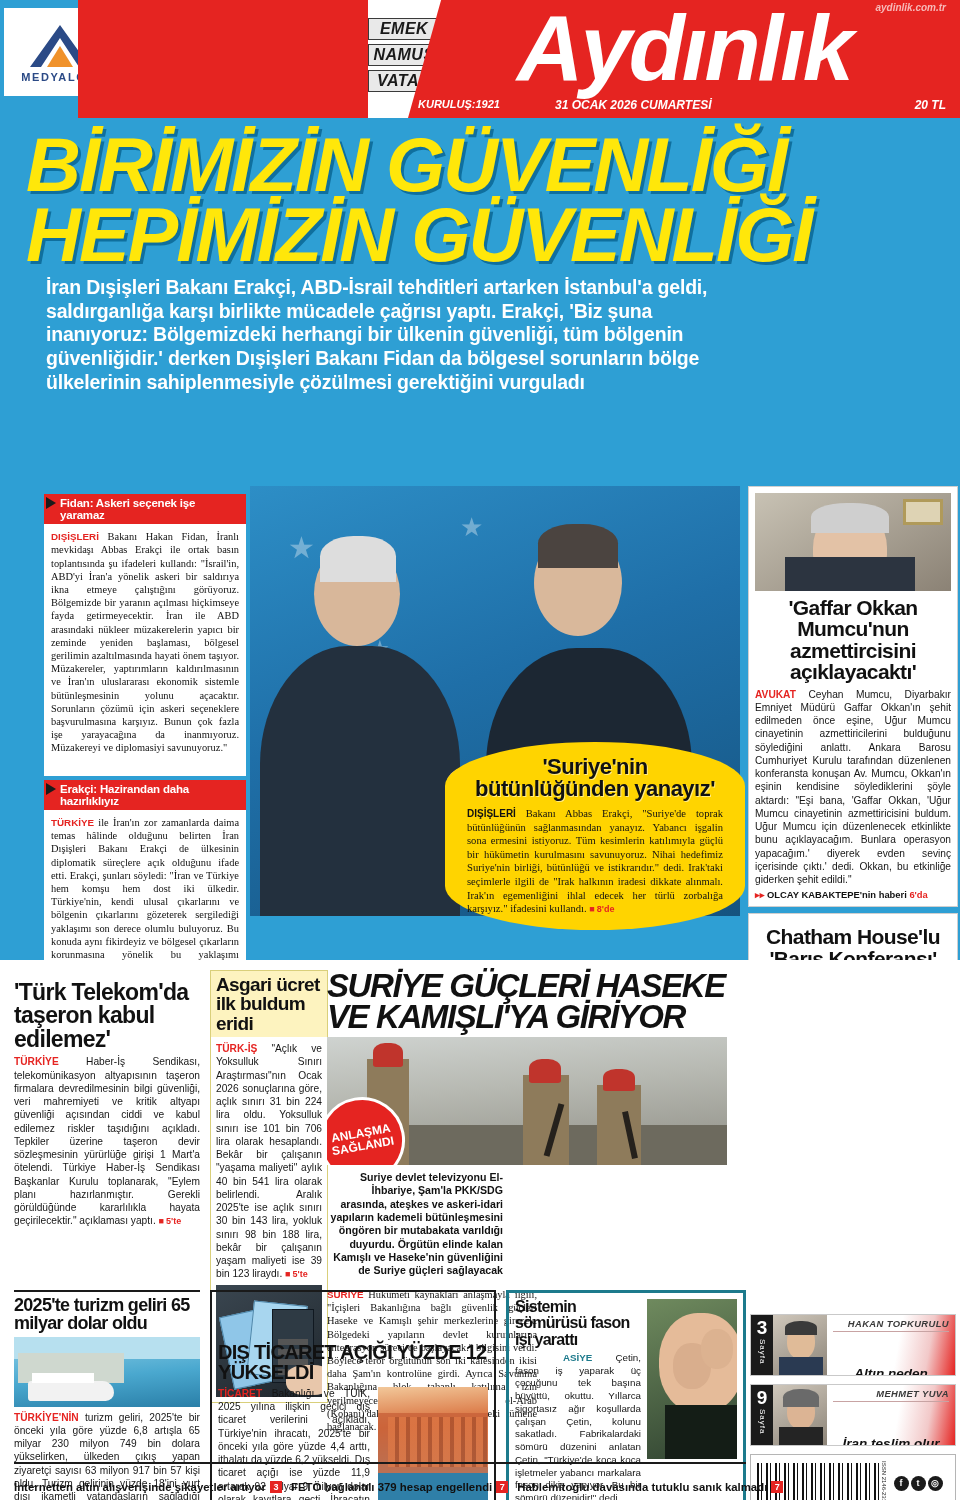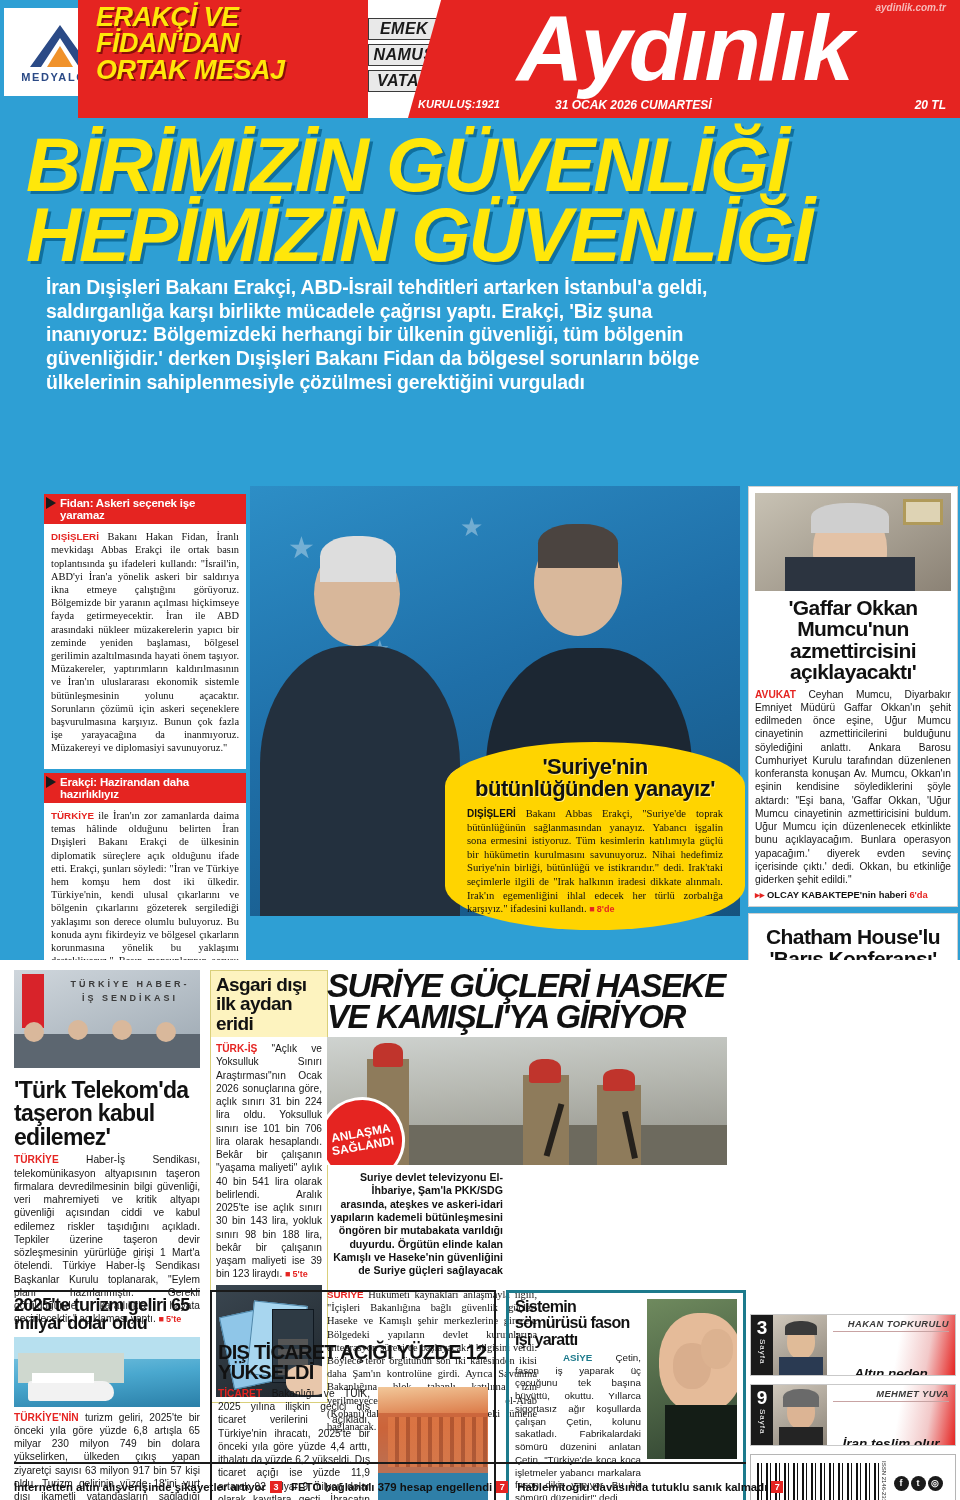--- a/index.html
+++ b/index.html
@@ -62,21 +62,21 @@
 
   .silh { position:absolute; bottom:0; border-radius:44% 44% 0 0; }
   .head { position:absolute; border-radius:50%; }
 
   
   .lcol { position:absolute; left:44px; top:8px; width:202px; }
   .redbar { background:#e52421; color:#fff; font-size:11.5px; font-weight:bold; padding:3px 4px 3px 16px;
             position:relative; letter-spacing:-0.2px; }
   .redbar::before { content:""; position:absolute; left:2px; top:3px; width:0;height:0;
                     border-left:10px solid #1a1a1a; border-top:6px solid transparent; border-bottom:6px solid transparent; }
-  .artbody { background:#ffffff; padding:6px 7px 14px 7px; font-family:"Liberation Serif", serif;
+  .artbody { background:#ffffff; padding:6px 7px 21px 7px; font-family:"Liberation Serif", serif;
              font-size:10.4px; line-height:1.27; color:#111; text-align:justify; }
   .artbody .lead { font-family:"Liberation Sans", sans-serif; font-weight:bold; color:#e52421; font-size:9.8px; }
   .pg { font-family:"Liberation Sans", sans-serif; font-weight:bold; font-size:9px; color:#e52421; white-space:nowrap;}
   .pg::before { content:"\25A0"; color:#e52421; margin-right:2px; }
 
   
   .bubble { position:absolute; left:445px; top:742px; width:300px; background:#ffd400;
             border-radius:150px/44px; padding:14px 22px 14px 22px; z-index:5; }
   .bubble-h { color:#111; font-size:22px; font-weight:bold; line-height:1.0; text-align:center;
               text-shadow:1px 1px 0 #ffffff88; letter-spacing:-0.5px; }
@@ -174,25 +174,20 @@
 
     <div class="mh-logo">
       <svg width="66" height="48" viewBox="0 0 66 48">
         <path d="M33 3 L63 45 L52 45 L33 16 L14 45 L3 45 Z" fill="#2b4a86"></path>
         <path d="M33 24 L46 45 L20 45 Z" fill="#f0922b"></path>
       </svg>
       <div class="mh-logo-text">MEDYALOJİ</div>
     </div>
 
     <div class="mh-redflag"></div>
-    <div class="mh-redflag-inner">
-      <div class="mh-kicker">ERAKÇİ VE</div>
-      <div class="mh-kicker">FİDAN'DAN</div>
-      <div class="mh-kicker">ORTAK MESAJ</div>
-    </div>
 
     <div class="mh-slogan">
       <div>EMEK</div>
       <div>NAMUS</div>
       <div>VATAN</div>
     </div>
 
     <div class="mh-redblock"></div>
     <div class="mh-title">Aydınlık</div>
     <div class="mh-site">aydinlik.com.tr</div>
@@ -279,41 +274,31 @@
     <div class="bubble-b">
       <span class="lead">DIŞİŞLERİ</span>
       <span>Bakanı Abbas Erakçi, "Suriye'de toprak bütünlüğünün sağlanmasından yanayız. Yabancı işgalin sona ermesini istiyoruz. Tüm kesimlerin katılımıyla güçlü bir hükümetin kurulmasını savunuyoruz. Nihai hedefimiz Suriye'nin birliği, bütünlüğü ve istikrarıdır." dedi. Irak'taki seçimlerle ilgili de "Irak halkının iradesi dikkate alınmalı. Irak'ın egemenliğini ihlal edecek her türlü zorbalığa karşıyız." ifadesini kullandı.</span>
       <span class="pg">8'de</span>
     </div>
   </div>
 
   <div class="lower">
 
     <div class="col-a">
-      <div class="photo-generic" style="height:98px;">
-        <div style="position:absolute;inset:0;background:linear-gradient(160deg,#cfd6dc,#9aa6b0);"></div>
-        <div style="position:absolute;left:8px;top:4px;width:22px;height:54px;background:#d8232a;"></div>
-        <div style="position:absolute;right:8px;top:8px;left:54px;text-align:center;color:#3a3a3a;font-size:9px;font-weight:bold;letter-spacing:3px;line-height:1.5;">TÜRKİYE HABER-İŞ SENDİKASI</div>
-        <div style="position:absolute;left:0;bottom:0;width:100%;height:34px;background:#5c6670;"></div>
-        <div style="position:absolute;left:10px;bottom:26px;width:20px;height:20px;border-radius:50%;background:#d9b89b;"></div>
-        <div style="position:absolute;left:54px;bottom:28px;width:20px;height:20px;border-radius:50%;background:#d9b89b;"></div>
-        <div style="position:absolute;left:98px;bottom:28px;width:20px;height:20px;border-radius:50%;background:#d9b89b;"></div>
-        <div style="position:absolute;left:142px;bottom:26px;width:20px;height:20px;border-radius:50%;background:#d9b89b;"></div>
-      </div>
       <div class="sechead" style="margin-top:11px;">'Türk Telekom'da taşeron kabul edilemez'</div>
       <div class="body-s" style="margin-top:4px;">
         <span class="lead">TÜRKİYE</span>
         <span>Haber-İş Sendikası, telekomünikasyon altyapısının taşeron firmalara devredilmesinin bilgi güvenliği, veri mahremiyeti ve kritik altyapı güvenliği açısından ciddi ve kabul edilemez riskler taşıdığını açıkladı. Tepkiler üzerine taşeron devir sözleşmesinin yürürlüğe girişi 1 Mart'a ötelendi. Türkiye Haber-İş Sendikası Başkanlar Kurulu toplanarak, "Eylem planı hazırlanmıştır. Gerekli görüldüğünde kararlılıkla hayata geçirilecektir." açıklaması yaptı.</span>
         <span class="pg">5'te</span>
       </div>
     </div>
 
     <div class="col-b">
       <div class="yellowbox">
-        <div class="yellowhead">Asgari dışı ilk aydan eridi</div>
+        <div class="yellowhead">Asgari ücret ilk buldum eridi</div>
         <div class="body-s" style="padding:5px 5px 4px 5px;">
           <span class="lead">TÜRK-İŞ</span>
           <span>"Açlık ve Yoksulluk Sınırı Araştırması"nın Ocak 2026 sonuçlarına göre, açlık sınırı 31 bin 224 lira oldu. Yoksulluk sınırı ise 101 bin 706 lira olarak hesaplandı. Bekâr bir çalışanın "yaşama maliyeti" aylık 40 bin 541 lira olarak belirlendi. Aralık 2025'te ise açlık sınırı 30 bin 143 lira, yokluk sınırı 98 bin 188 lira, bekâr bir çalışanın yaşam maliyeti ise 39 bin 123 liraydı.</span>
           <span class="pg">5'te</span>
         </div>
         <div class="photo-generic" style="height:112px;margin:0 5px 5px 5px;background:linear-gradient(150deg,#3a4650,#1f262c);">
           <div style="position:absolute;left:10px;top:26px;width:54px;height:74px;background:#8fc6e8;transform:rotate(-12deg);border:1px solid #4d85a8;"></div>
           <div style="position:absolute;left:34px;top:18px;width:54px;height:74px;background:#a8d6ef;transform:rotate(6deg);border:1px solid #4d85a8;"></div>
           <div style="position:absolute;right:8px;top:24px;width:42px;height:74px;background:#2e3a44;border:1px solid #101820;"></div>
           <div style="position:absolute;right:14px;top:54px;width:30px;height:38px;background:repeating-linear-gradient(#555 0 6px,#2e3a44 6px 10px);"></div>

